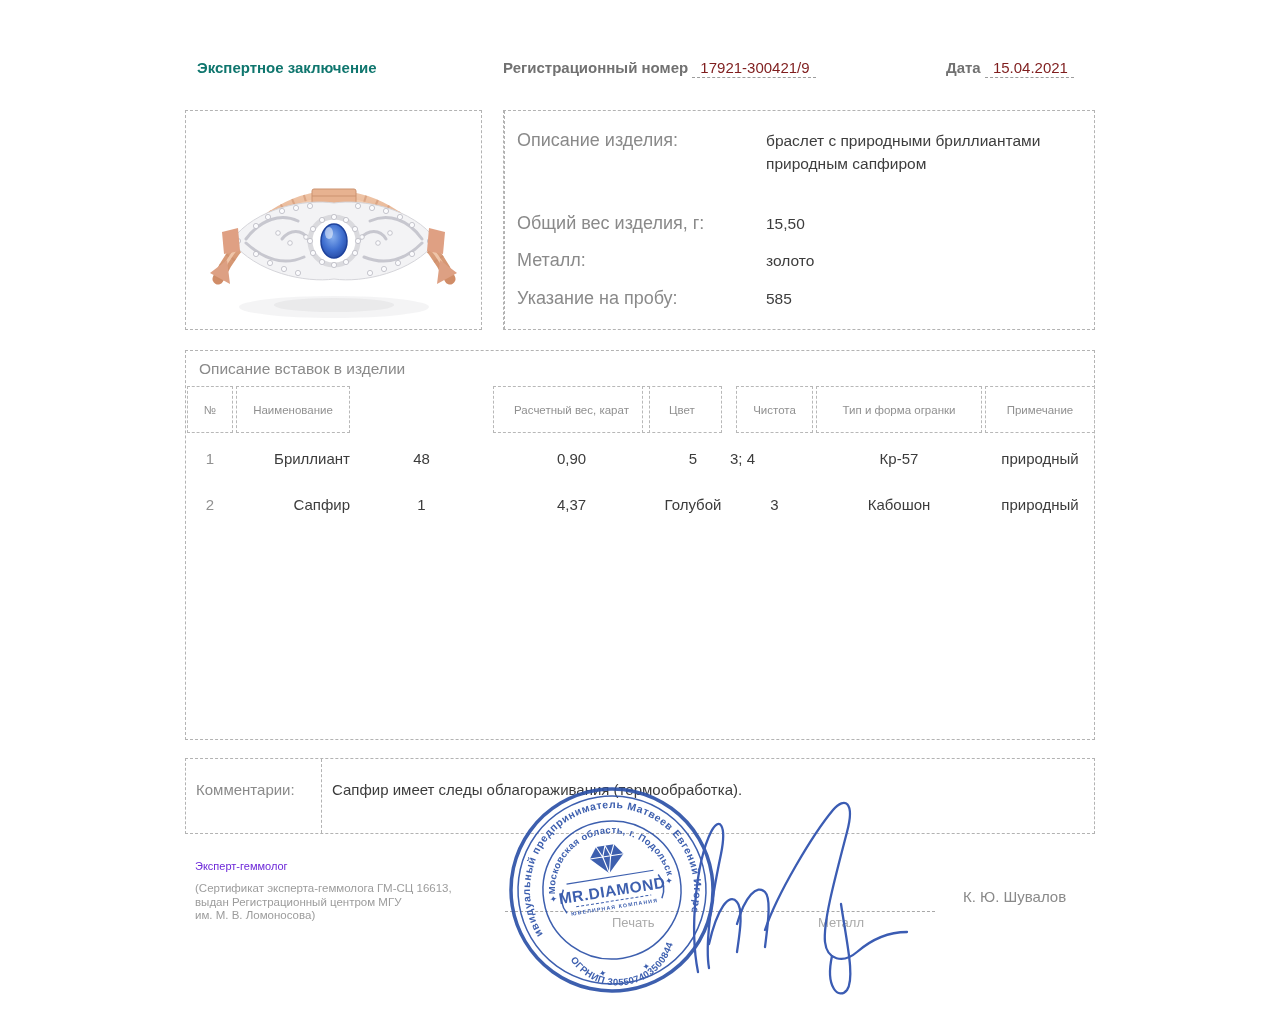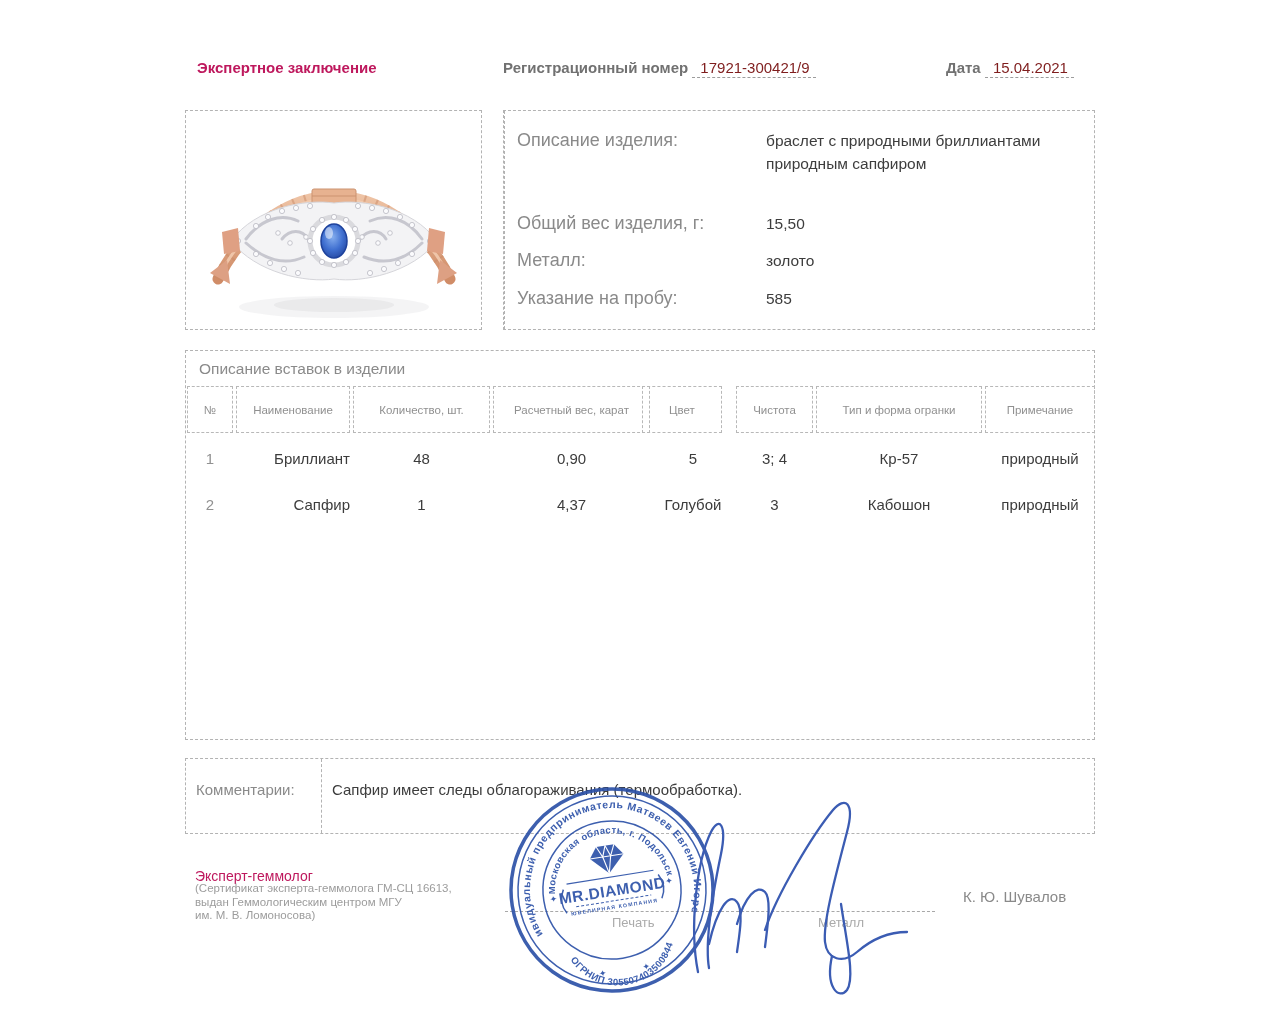--- a/index.html
+++ b/index.html
@@ -3,21 +3,21 @@
 <meta charset="utf-8">
 <style>
   * { margin:0; padding:0; box-sizing:border-box; }
   html,body { width:1280px; height:1024px; background:#ffffff;
     font-family:"Liberation Sans", sans-serif; }
   .page { position:relative; width:1280px; height:1024px; background:#fff; overflow:hidden; }
   .abs { position:absolute; }
   .dashed-box { border:1px dashed #b3b3b3; }
 
   
-  .doc-title { left:197px; top:59px; font-size:15px; font-weight:bold; color:#be185d; }
+  .doc-title { left:197px; top:59px; font-size:15px; font-weight:bold; color:#0f766e; }
   .reg-block { left:503px; top:59px; font-size:15px; }
   .reg-label, .date-label { font-weight:bold; color:#717171; }
   .dashed-underline { color:#7f1d1d; border-bottom:1px dashed #9c9c9c; padding:0 6px 1px 8px; }
   .date-block { left:946px; top:59px; font-size:15px; }
 
   
   .photo-box { left:185px; top:110px; width:297px; height:220px; }
   .info-box  { left:503px; top:110px; width:592px; height:220px; }
   .info-divider { left:249px; top:0; width:0; height:218px; border-left:1px dashed #b3b3b3; }
   .info-label { position:absolute; left:13px; font-size:18px; color:#8a8a8a; }
@@ -33,21 +33,21 @@
   .td-left { text-align:right; padding-left:12px; }
   .td-num  { color:#919191; }
 
   
   .comments-box { left:185px; top:758px; width:910px; height:76px; }
   .comments-divider { position:absolute; left:135px; top:0; height:74px; border-left:1px dashed #b3b3b3; }
   .comments-label { position:absolute; left:10px; top:22px; font-size:15px; color:#8a8a8a; }
   .comments-text  { position:absolute; left:146px; top:22px; font-size:15px; color:#3c3c3c; }
 
   
-  .expert-title { left:195px; top:860px; font-size:14px; color:#be185d;margin-top:8px; }
+  .expert-title { left:195px; top:860px; font-size:11px; color:#6d28d9; }
   .cert-text { left:195px; top:882px; font-size:11.5px; color:#9c9c9c; line-height:13.5px; }
   .expert-name { left:963px; top:888px; font-size:15px; color:#8a8a8a; }
   .sig-line { left:505px; top:911px; width:430px; height:0; border-top:1px dashed #a8a8a8; }
   .stamp-caption { left:612px; top:915px; font-size:13px; color:#ababab; }
   .sign-caption  { left:818px; top:915px; font-size:13px; color:#ababab; }
   .stamp-svg { left:500px; top:778px; width:224px; height:224px; opacity:.92; }
   .sign-svg  { left:655px; top:782px; width:290px; height:225px; }
 </style>
 </head>
 <body>
@@ -166,34 +166,33 @@
     <div class="info-value" style="top:138px">золото</div>
     <div class="info-label" style="top:177px">Указание на пробу:</div>
     <div class="info-value" style="top:176px">585</div>
   </div>
 
   <div class="abs dashed-box table-box">
     <div class="section-title">Описание вставок в изделии</div>
 
     <div class="th-cell" style="left:1px;width:46px;padding:0 2px">№</div>
     <div class="th-cell" style="left:50px;width:114px">Наименование</div>
-    <div class="th-cell" style="left:167px;width:137px">Количество, шт.</div>
     <div class="th-cell" style="left:307px;width:157px;padding:0 20px">Расчетный вес, карат</div>
     <div class="th-cell" style="left:456px;width:80px">Цвет</div>
     <div class="th-cell" style="left:550px;width:77px">Чистота</div>
     <div class="th-cell" style="left:630px;width:166px">Тип и форма огранки</div>
     <div class="th-cell" style="left:799px;width:110px">Примечание</div>
 
     <div>
       <div class="td-cell td-num" style="left:1px;top:99px;width:46px">1</div>
       <div class="td-cell td-left" style="left:50px;top:99px;width:114px">Бриллиант</div>
       <div class="td-cell" style="left:167px;top:99px;width:137px">48</div>
       <div class="td-cell" style="left:307px;top:99px;width:157px">0,90</div>
       <div class="td-cell" style="left:467px;top:99px;width:80px">5</div>
-      <div class="td-cell" style="left:550px;top:99px;width:77px">3; 4</div>
+      <div class="td-cell" style="left:518px;top:99px;width:77px">3; 4</div>
       <div class="td-cell" style="left:630px;top:99px;width:166px">Кр-57</div>
       <div class="td-cell" style="left:799px;top:99px;width:110px">природный</div>
     </div>
 
     <div>
       <div class="td-cell td-num" style="left:1px;top:145px;width:46px">2</div>
       <div class="td-cell td-left" style="left:50px;top:145px;width:114px">Сапфир</div>
       <div class="td-cell" style="left:167px;top:145px;width:137px">1</div>
       <div class="td-cell" style="left:307px;top:145px;width:157px">4,37</div>
       <div class="td-cell" style="left:467px;top:145px;width:80px">Голубой</div>
@@ -205,21 +204,21 @@
 
   <div class="abs dashed-box comments-box">
     <div class="comments-divider"></div>
     <div class="comments-label">Комментарии:</div>
     <div class="comments-text">Сапфир имеет следы облагораживания (термообработка).</div>
   </div>
 
   <div class="abs expert-title">Эксперт-геммолог</div>
   <div class="abs cert-text">
     <div>(Сертификат эксперта-геммолога ГМ-СЦ 16613,</div>
-    <div>выдан Геммологическим центром МГУ</div>
+    <div>выдан Регистрационный центром МГУ</div>
     <div>им. М. В. Ломоносова)</div>
   </div>
   <div class="abs expert-name">К. Ю. Шувалов</div>
 
   <div class="abs sig-line"></div>
   <div class="abs stamp-caption">Печать</div>
   <div class="abs sign-caption">Металл</div>
 
   <svg class="abs stamp-svg" viewBox="0 0 224 224">
     <g transform="rotate(-9 112 112)" stroke="#2d52a8" fill="#2d52a8">

